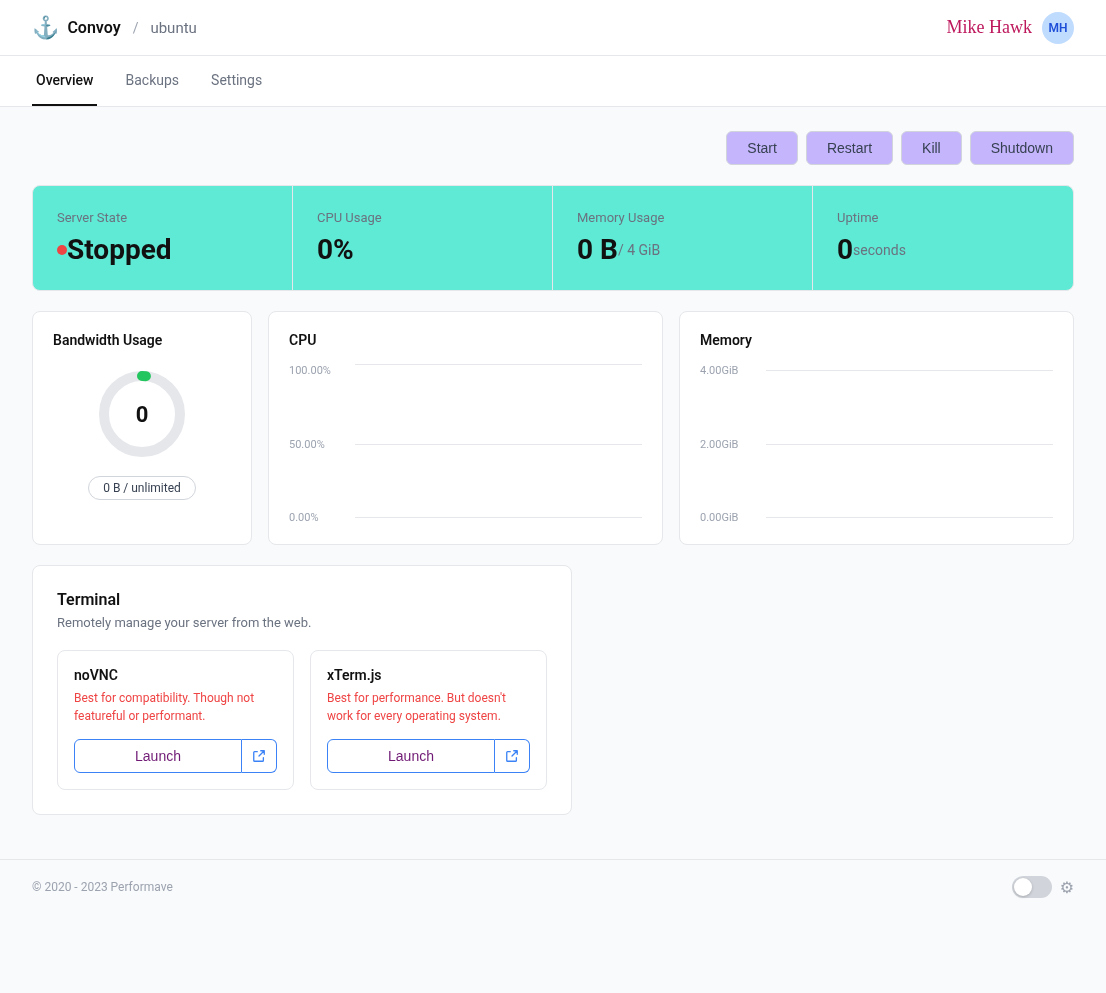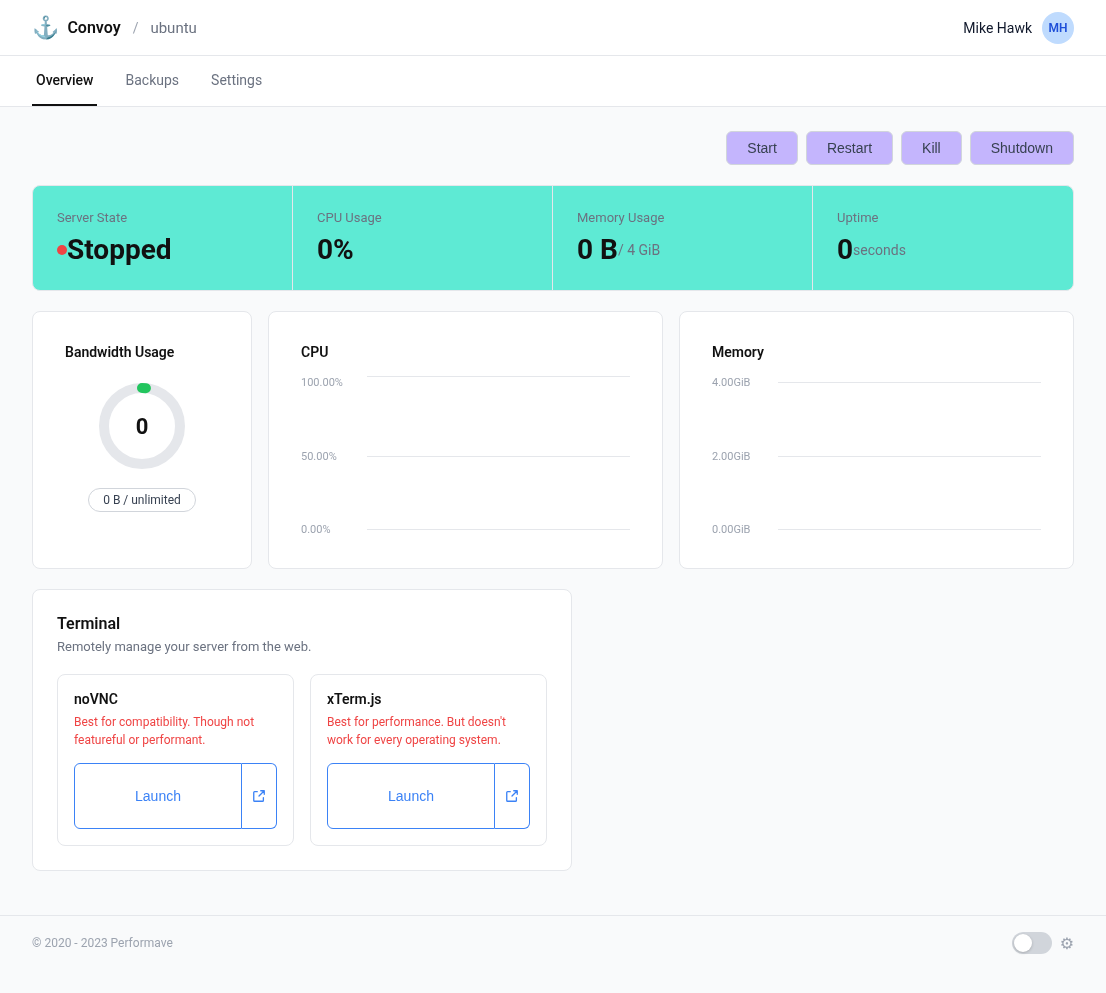--- a/index.html
+++ b/index.html
@@ -6,21 +6,21 @@
     body { font-family: -apple-system, BlinkMacSystemFont, 'Segoe UI', Roboto, sans-serif; background: #f9fafb; color: #111; font-size: 14px; }
 
     
     .header { background: #fff; border-bottom: 1px solid #e5e7eb; padding: 0 32px; display: flex; align-items: center; justify-content: space-between; height: 56px; }
     .header-left { display: flex; align-items: center; gap: 8px; }
     .logo-icon { font-size: 22px; }
     .logo-text { font-weight: 600; font-size: 16px; color: #111; }
     .breadcrumb-sep { color: #9ca3af; margin: 0 4px; }
     .breadcrumb-item { color: #6b7280; font-size: 15px; }
     .header-right { display: flex; align-items: center; gap: 10px; }
-    .user-name { font-size: 14px; color: #0f172a; }
+    .user-name { font-size: 18px; color: #be185d; font-family: Liberation Serif, serif; }
     .user-avatar { width: 32px; height: 32px; background: #bfdbfe; border-radius: 50%; display: flex; align-items: center; justify-content: center; font-size: 12px; font-weight: 600; color: #1d4ed8; }
 
     
     .nav-tabs { background: #fff; padding: 0 32px; display: flex; gap: 0; border-bottom: 1px solid #e5e7eb; }
     .nav-tab { padding: 16px 4px; margin-right: 24px; font-size: 14px; color: #6b7280; cursor: pointer; border-bottom: 2px solid transparent; text-decoration: none; }
     .nav-tab.active { color: #111; border-bottom: 2px solid #111; font-weight: 500; }
 
     
     .main { padding: 24px 32px; }
 
@@ -32,40 +32,40 @@
     .stats-row { display: grid; grid-template-columns: 1fr 1fr 1fr 1fr; border: 1px solid #e5e7eb; border-radius: 8px; background: #5eead4; margin-bottom: 20px; overflow: hidden; }
     .stat-card { padding: 24px; border-right: 1px solid #e5e7eb; }
     .stat-card:last-child { border-right: none; }
     .stat-label { font-size: 13px; color: #6b7280; margin-bottom: 8px; }
     .stat-value { font-size: 28px; font-weight: 700; display: flex; align-items: center; gap: 0; }
     .stat-value .unit { font-size: 14px; font-weight: 400; color: #6b7280; }
     .status-dot-red { width: 10px; height: 10px; background: #ef4444; border-radius: 50%; display: inline-block; }
 
     
     .charts-row { display: grid; grid-template-columns: 220px 1fr 1fr; gap: 16px; margin-bottom: 20px; }
-    .chart-card { background: #fff; border: 1px solid #e5e7eb; border-radius: 8px; padding: 32px; }
+    .chart-card { background: #fff; border: 1px solid #e5e7eb; border-radius: 8px; padding: 20px; }
     .chart-title { font-size: 14px; font-weight: 600; margin-bottom: 16px; }
 
     
     .donut-container { display: flex; flex-direction: column; align-items: center; gap: 12px; }
     .donut-wrapper { position: relative; width: 100px; height: 100px; }
     .donut-svg { width: 100px; height: 100px; }
     .donut-value { position: absolute; top: 50%; left: 50%; transform: translate(-50%, -50%); font-size: 22px; font-weight: 700; }
     .bandwidth-badge { border: 1px solid #d1d5db; border-radius: 20px; padding: 4px 14px; font-size: 12px; color: #374151; }
 
     
     .terminal-card { background: #fff; border: 1px solid #e5e7eb; border-radius: 8px; padding: 24px; max-width: 540px; margin-bottom: 20px; }
     .terminal-title { font-size: 16px; font-weight: 600; margin-bottom: 6px; }
     .terminal-subtitle { font-size: 13px; color: #6b7280; margin-bottom: 20px; }
     .terminal-options { display: grid; grid-template-columns: 1fr 1fr; gap: 16px; }
     .terminal-option { border: 1px solid #e5e7eb; border-radius: 8px; padding: 16px; }
     .terminal-option-title { font-size: 14px; font-weight: 600; margin-bottom: 6px; }
     .terminal-option-desc { font-size: 12px; color: #ef4444; line-height: 1.5; margin-bottom: 14px; }
     .terminal-launch-row { display: flex; gap: 0; }
-    .btn-launch { flex: 1; padding: 24px 0; border: 1px solid #3b82f6; background: #fff; color: #3b82f6; border-radius: 6px 0 0 6px; cursor: pointer; font-size: 14px; }
+    .btn-launch { flex: 1; padding: 8px 0; border: 1px solid #3b82f6; background: #fff; color: #701a75; border-radius: 6px 0 0 6px; cursor: pointer; font-size: 14px; }
     .btn-launch-icon { padding: 8px 10px; border: 1px solid #3b82f6; border-left: none; background: #fff; color: #3b82f6; border-radius: 0 6px 6px 0; cursor: pointer; display: flex; align-items: center; }
 
     
     .footer { padding: 16px 32px; display: flex; justify-content: space-between; align-items: center; border-top: 1px solid #e5e7eb; background: #f9fafb; }
     .footer-text { font-size: 12px; color: #9ca3af; }
     .toggle-wrap { display: flex; align-items: center; gap: 8px; }
     .toggle { width: 40px; height: 22px; background: #d1d5db; border-radius: 11px; position: relative; cursor: pointer; }
     .toggle-thumb { width: 18px; height: 18px; background: #fff; border-radius: 50%; position: absolute; top: 2px; left: 2px; box-shadow: 0 1px 3px rgba(0,0,0,0.2); }
     .settings-icon { font-size: 16px; color: #9ca3af; }
   </style>

